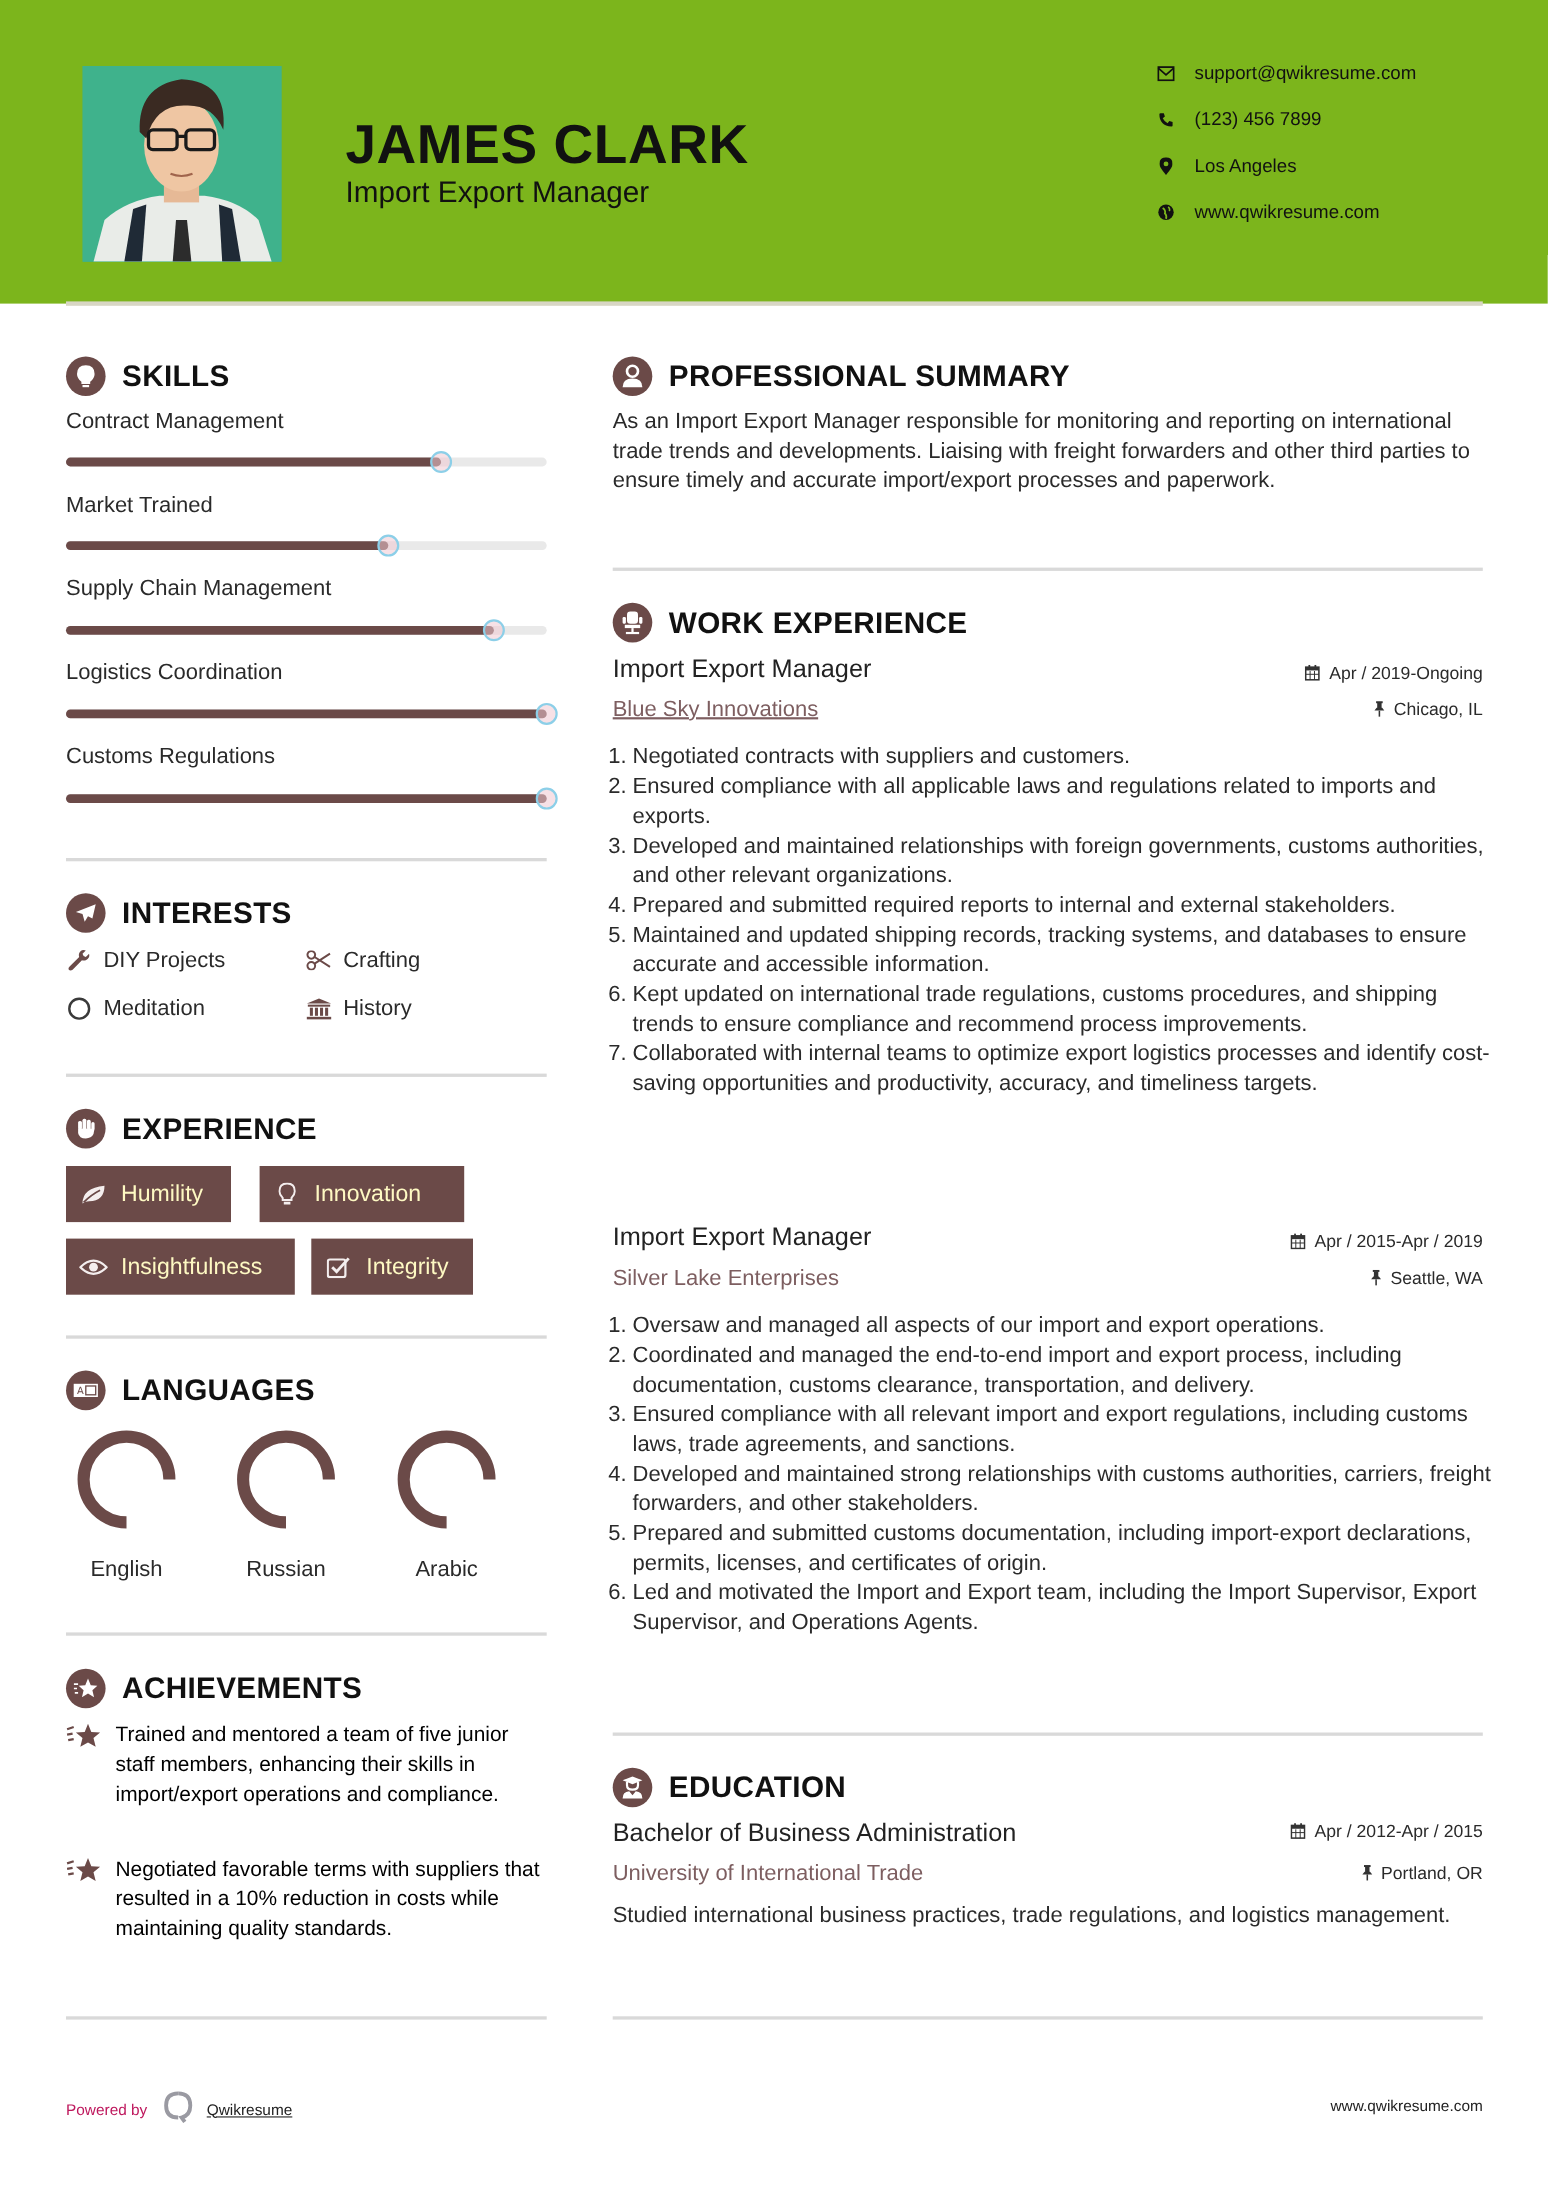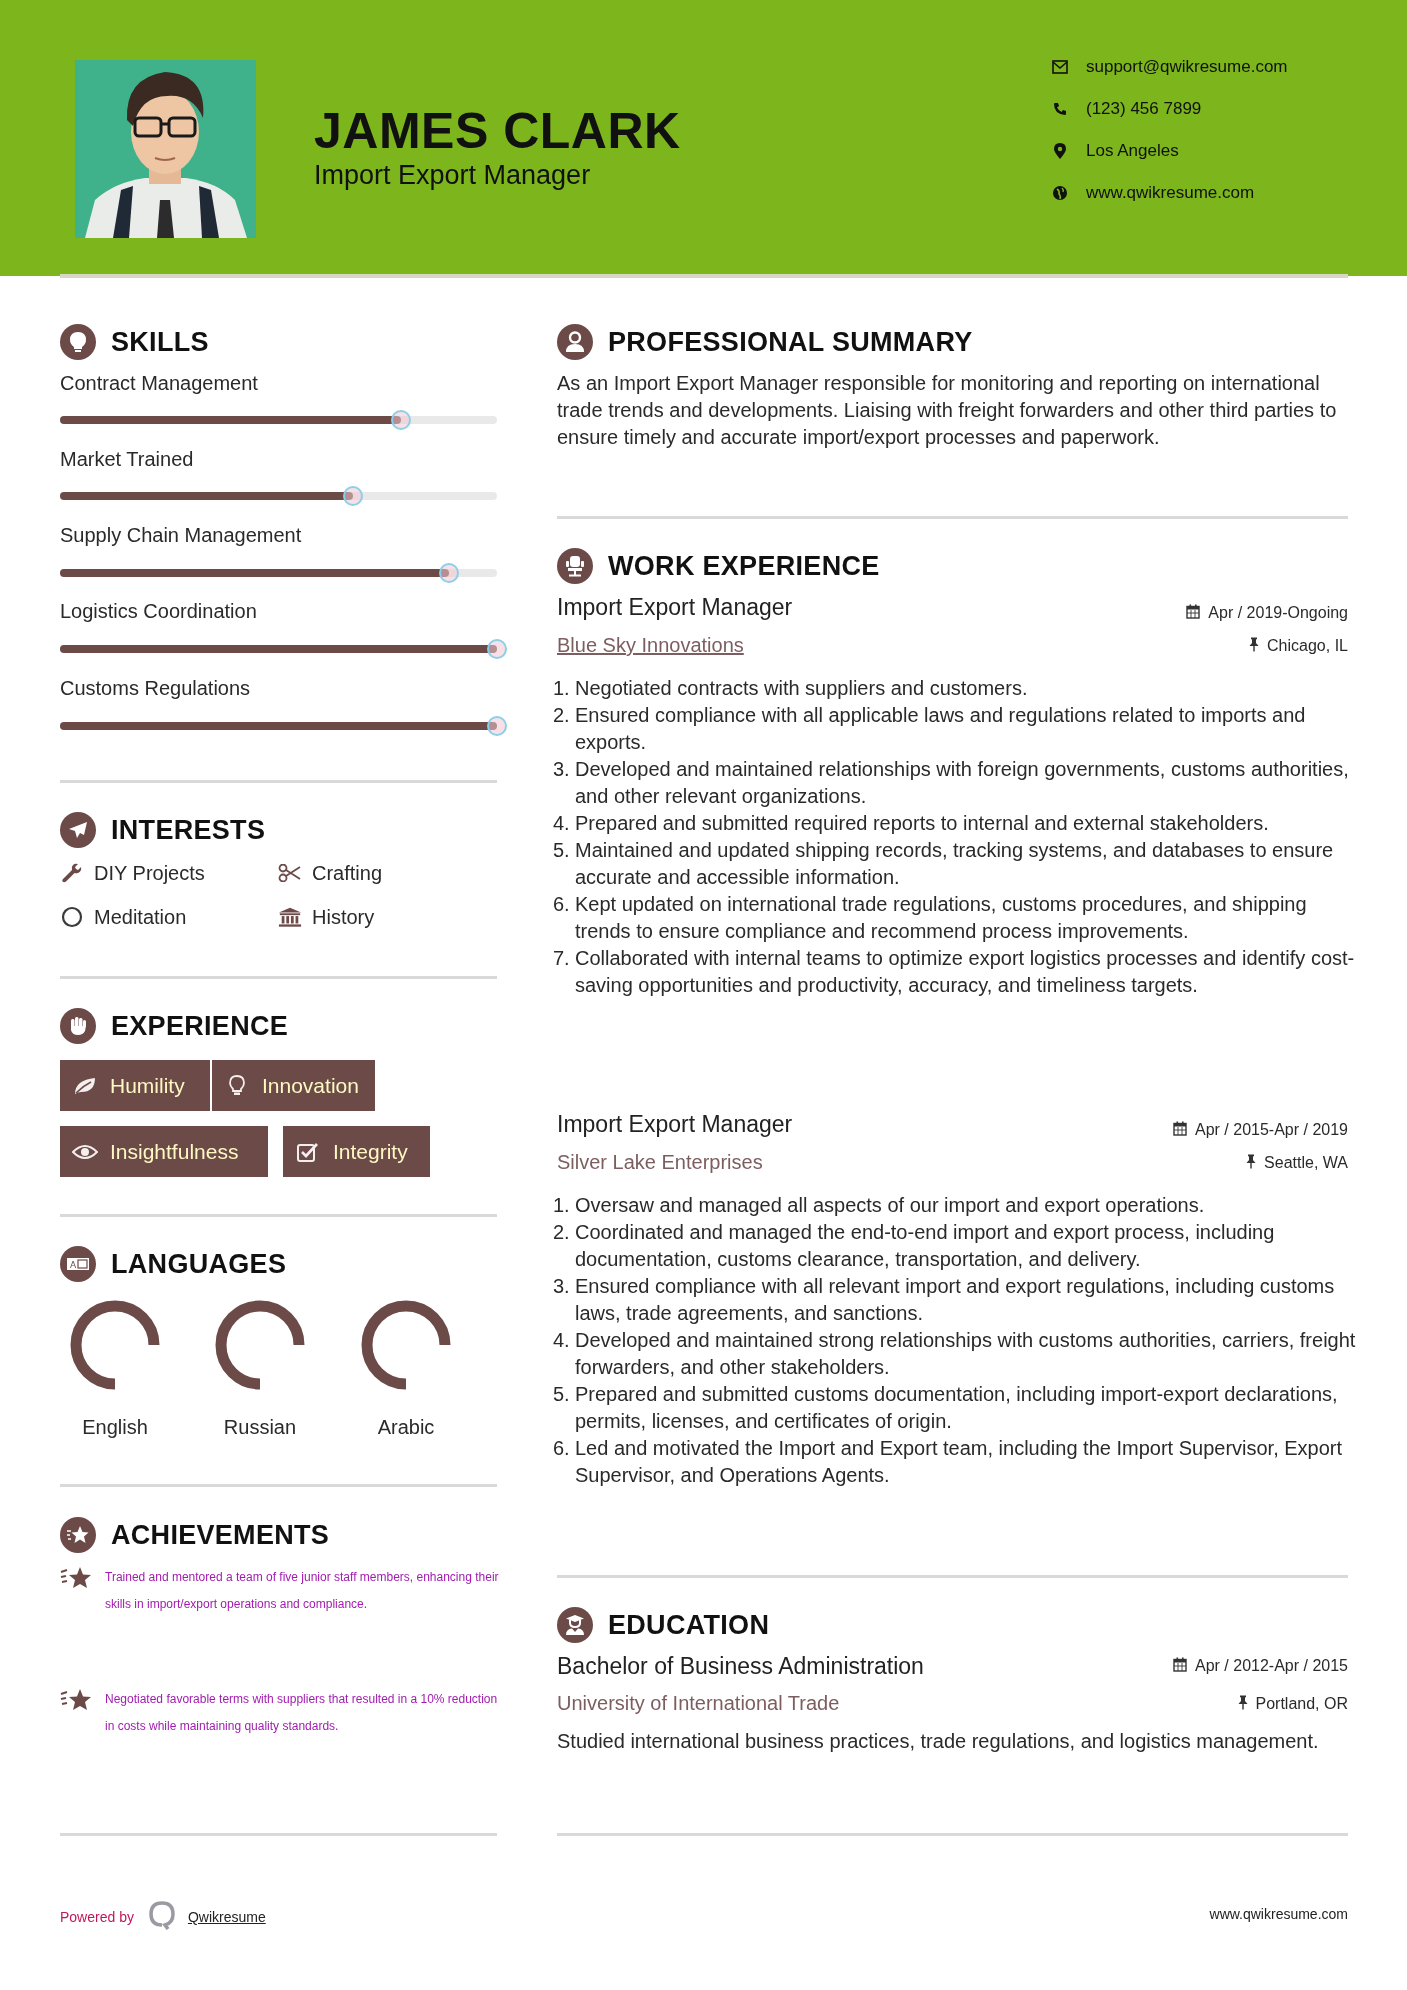--- a/index.html
+++ b/index.html
@@ -34,21 +34,21 @@
   .chip { position: absolute; height: 51px; background: #6b4a48; display: flex; align-items: center; padding: 0 14px 0 12px; white-space: nowrap; }
   .chip .ic { width: 26px; height: 22px; margin-right: 12px; display: flex; align-items: center; justify-content: center; }
   .chip .tx { font-size: 21px; color: #fef9c3; }
 
   .lang { position: absolute; width: 110px; text-align: center; }
   .lang svg { display: block; margin: 0 auto; }
   .lang .tx { margin-top: 26px; font-size: 20px; color: #2a2a2a; }
 
   .ach { position: absolute; left: 60px; width: 440px; display: flex; }
   .ach .ic { width: 34px; flex: 0 0 34px; margin-right: 11px; padding-top: 2px; }
-  .ach .tx { font-size: 12px; line-height: 27px; color: #a21caf; }
+  .ach .tx { font-size: 19px; line-height: 27px; color: #000000; }
 
   .summary { position: absolute; left: 557px; top: 370px; width: 795px; font-size: 20px; line-height: 27px; color: #2a2a2a; }
 
   .job-title { position: absolute; left: 557px; font-size: 23px; color: #222; white-space: nowrap; }
   .company { position: absolute; left: 557px; font-size: 20px; color: #7d5e60; white-space: nowrap; }
   .meta { position: absolute; right: 59px; display: flex; align-items: flex-start; font-size: 16px; color: #2a2a2a; white-space: nowrap; }
   .meta .ic { margin-right: 8px; display: flex; align-items: center; }
 
   .duties { position: absolute; left: 557px; width: 800px; list-style: none; }
   .duties li { position: relative; padding-left: 18px; font-size: 20px; line-height: 27px; color: #2a2a2a; }
@@ -235,21 +235,21 @@
 
 <div class="chip" style="left:60px; top:1060px; width:150px;">
   <span class="ic">
     <svg width="24" height="20" viewBox="0 0 24 20">
         <path d="M2 18 Q2 4 22 2 Q22 16 8 16 Q5 16 2 18 Z" fill="#f4eeee"></path>
         <path d="M3 17 Q10 10 18 6" stroke="#6b4a48" stroke-width="1.6" fill="none"></path>
       </svg>
   </span>
   <span class="tx">Humility</span>
 </div>
-<div class="chip" style="left:212px; top:1060px; width:163px;">
+<div class="chip" style="left:236px; top:1060px; width:186px;">
   <span class="ic">
     <svg width="16" height="22" viewBox="0 0 16 22">
         <path d="M8 1 Q15 1 15 8 Q15 11 12 14 L12 16 L4 16 L4 14 Q1 11 1 8 Q1 1 8 1 Z" fill="none" stroke="#f4eeee" stroke-width="1.8"></path>
         <rect x="5" y="17.5" width="6" height="2.5" fill="#f4eeee"></rect>
       </svg>
   </span>
   <span class="tx">Innovation</span>
 </div>
 <div class="chip" style="left:60px; top:1126px; width:208px;">
   <span class="ic">

